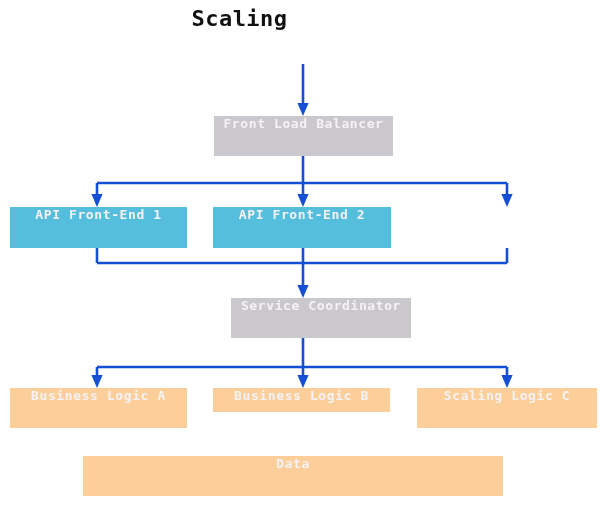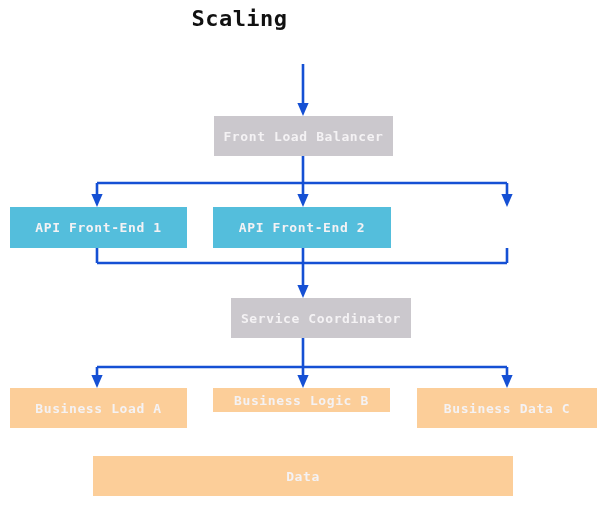--- a/index.html
+++ b/index.html
@@ -19,36 +19,36 @@
   .stage{position:absolute;left:0;top:0;width:605px;height:506px;}
   .title{
     position:absolute;left:0;top:6px;width:479px;
     text-align:center;font-size:22px;font-weight:bold;
     color:var(--title-text);letter-spacing:0.5px;
   }
   svg.edges{position:absolute;left:0;top:0;width:605px;height:506px;}
   svg.edges path{stroke:var(--edge-blue);stroke-width:2.6;fill:none;}
   svg.edges polygon{fill:var(--edge-blue);stroke:none;}
   .node{
-    position:absolute;display:flex;align-items:center;justify-content:center;
+    position:absolute;display:flex;align-items:flex-start;justify-content:center;
     color:var(--node-text);font-size:13px;font-weight:bold;letter-spacing:0.6px;
     white-space:nowrap;
   }
   .node.gray{background:var(--node-gray);}
   .node.cyan{background:var(--node-cyan);}
   .node.orange{background:var(--node-orange);}
   .n-flb {left:214px;top:116px;width:179px;height:40px;}
   .n-api1{left:10px; top:207px;width:177px;height:41px;}
   .n-api2{left:213px;top:207px;width:178px;height:41px;}
   .n-api3{left:417px;top:207px;width:180px;height:41px;}
   .n-sc  {left:213px;top:298px;width:180px;height:40px;margin-left:18px;}
   .n-bla {left:10px; top:388px;width:177px;height:40px;}
   .n-blb {left:213px;top:388px;width:177px;height:24px;}
   .n-blc {left:417px;top:388px;width:180px;height:40px;}
-  .n-data{left:93px; top:456px;width:420px;height:40px;}
+  .n-data{left:83px; top:456px;width:420px;height:40px;}
 </style>
 </head>
 <body>
 
 <div class="stage">
 
   <div class="title">Scaling</div>
 
   <svg class="edges" viewBox="0 0 605 506" xmlns="http://www.w3.org/2000/svg">
 
@@ -86,26 +86,26 @@
   </div>
   <div class="node cyan n-api2">
     <span>API Front-End 2</span>
   </div>
 
   <div class="node gray n-sc">
     <span>Service Coordinator</span>
   </div>
 
   <div class="node orange n-bla">
-    <span>Business Load A</span>
+    <span>Business Logic A</span>
   </div>
   <div class="node orange n-blb">
     <span>Business Logic B</span>
   </div>
   <div class="node orange n-blc">
-    <span>Business Data C</span>
+    <span>Scaling Logic C</span>
   </div>
 
   <div class="node orange n-data">
     <span>Data</span>
   </div>
 
 </div>
 
 </body></html>

